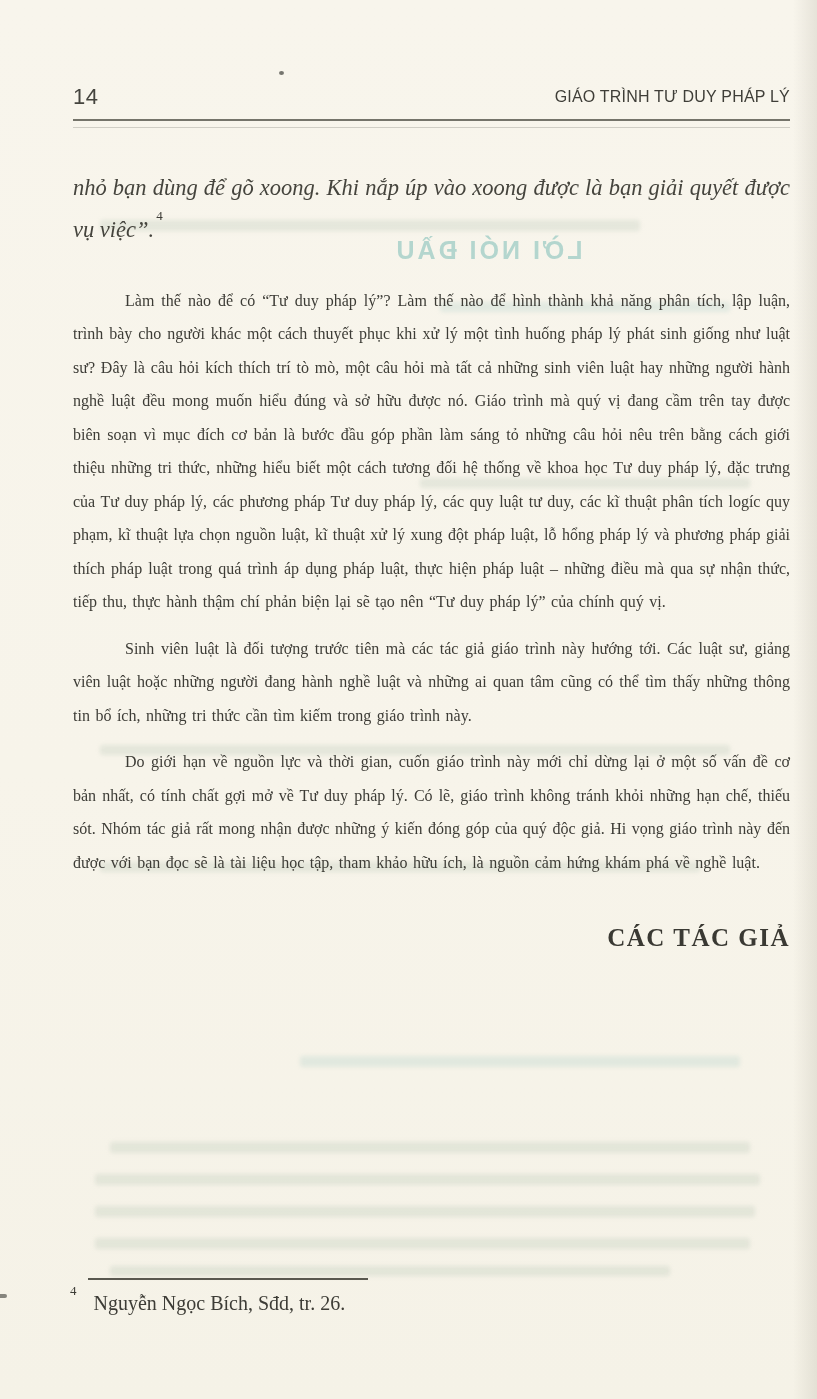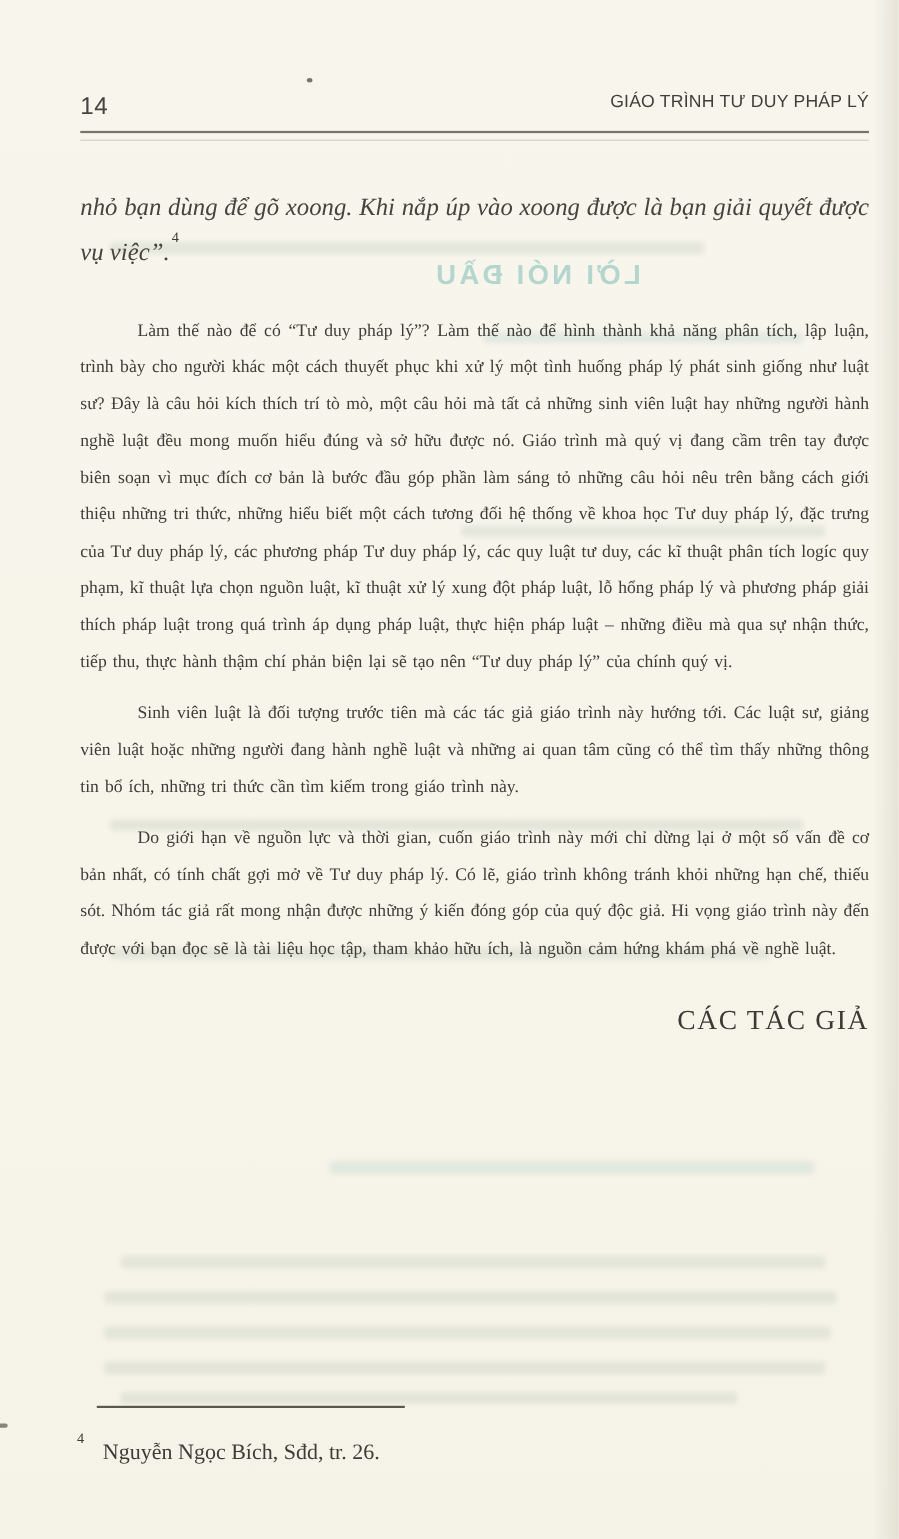--- a/index.html
+++ b/index.html
@@ -20,21 +20,21 @@
     pointer-events: none;
   }
   .inner {
     position: absolute; top: 0; left: 0;
     box-sizing: border-box;
     width: 817px;
     padding: 84px 27px 0 73px;
   }
   
   .running-header {
-    display: flex; justify-content: space-between; align-items: flex-start;
+    display: flex; justify-content: space-between; align-items: center;
     font-family: "Liberation Sans", "DejaVu Sans", sans-serif;
   }
   .page-num { font-size: 22px; color: #45443e; letter-spacing: 0.5px; }
   .running-title { font-size: 16px; color: #3f3e38; letter-spacing: 0.2px; }
   .header-rule {
     margin-top: 9px; height: 2px; background: #75746a; position: relative;
   }
   .header-rule::after {
     content: ""; position: absolute; left: 0; right: 0; top: 8px; height: 1px;
     background: rgba(117,116,106,0.30);
@@ -54,33 +54,33 @@
   }
   .para {
     margin: 0 0 13px 0;
     font-size: 16px; line-height: 33.5px;
     text-align: justify;
     text-indent: 52px;
     color: #3d3c36;
     word-spacing: 1.5px;
   }
   .signature {
-    margin-top: 34px;
+    margin-top: 44px;
     text-align: right;
-    font-weight: normal;
+    font-weight: bold;
     font-size: 25px; line-height: 30px;
     letter-spacing: 1.5px;
     color: #3a3933;
   }
   
   .footnote {
     position: absolute; left: 70px; top: 1278px; width: 720px;
   }
   .footnote-rule { margin-left: 18px; width: 280px; height: 2px; background: #59584f; }
-  .footnote-line { margin-top: 21px; font-size: 20px; line-height: 27px; color: #3d3c36; }
+  .footnote-line { margin-top: 4px; font-size: 20px; line-height: 27px; color: #3d3c36; }
   .fn-marker { font-size: 13px; position: relative; top: -7px; margin-right: 17px; }
   
   .ghost-title {
     position: absolute; top: 236px; left: 341px; width: 294px;
     transform: scaleX(-1);
     text-align: center;
     font-family: "Liberation Sans", "DejaVu Sans", sans-serif;
     font-weight: bold; font-size: 25px; letter-spacing: 3px;
     color: rgba(77,168,162,0.40);
     filter: blur(0.7px);

